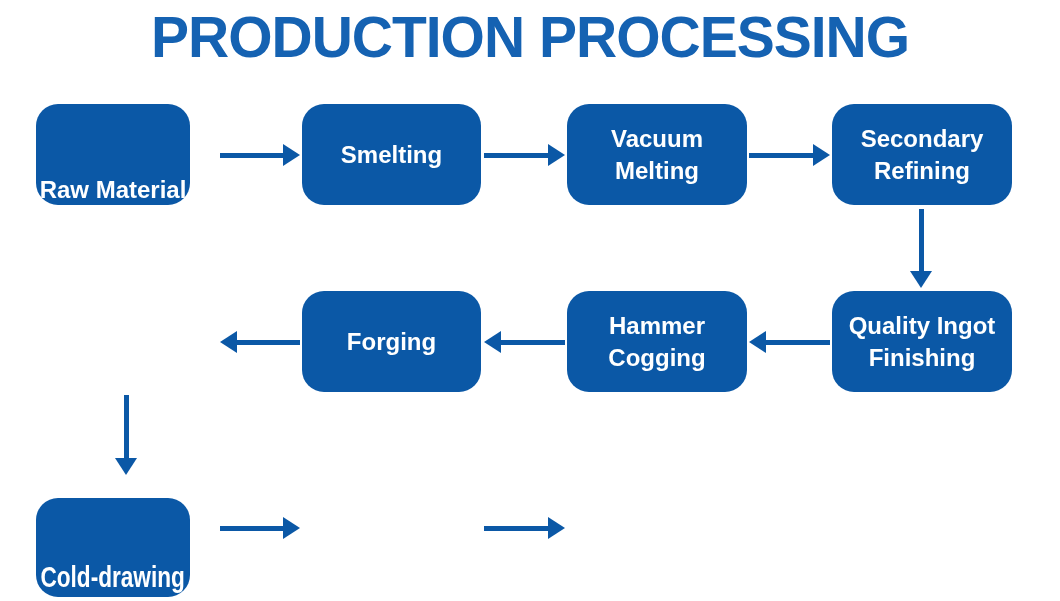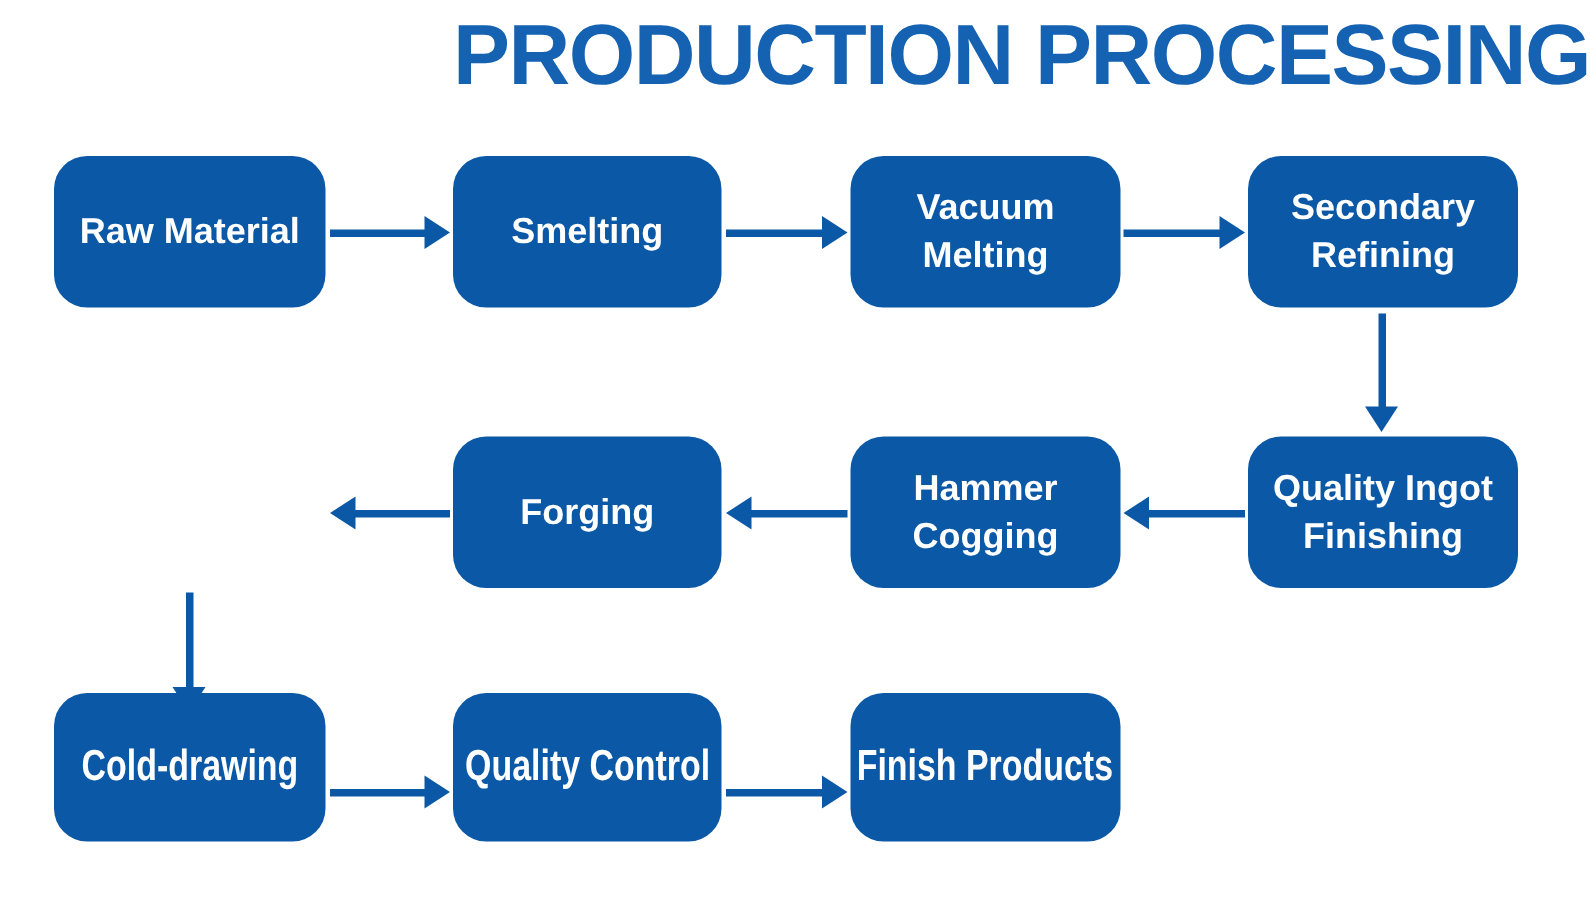--- a/index.html
+++ b/index.html
@@ -13,21 +13,21 @@
   html,body{background:var(--background);}
   .canvas{
     position:relative;
     width:1060px;height:601px;
     background:var(--background);
     overflow:hidden;
     font-family:"Liberation Sans","DejaVu Sans",sans-serif;
   }
   .title{
     position:absolute;top:6px;left:0;width:1060px;
-    text-align:right;
+    text-align:center;
     font-size:57px;font-weight:bold;line-height:1.1;
     color:var(--title_text);
     letter-spacing:-1px;
     white-space:nowrap;
   }
   .node{
     position:absolute;
     background:var(--box_fill);
     border-radius:22px;
     display:flex;align-items:center;justify-content:center;
@@ -36,28 +36,28 @@
     text-align:center;
   }
   .node-label{white-space:pre-line;display:block;}
   .node.narrowfont .node-label{
     font-size:29px;
     transform:scaleX(0.78);
     transform-origin:center center;
     white-space:nowrap;
   }
   
-  .c0{left:36px;width:181px;}
+  .c0{left:36px;width:154px;align-items:flex-end;}
   .c1{left:302px;width:179px;}
   .c2{left:567px;width:180px;}
   .c3{left:832px;width:180px;}
   
   .r0{top:104px;height:101px;}
   .r1{top:291px;height:101px;}
-  .r2{top:462px;height:99px;}
+  .r2{top:498px;height:99px;}
   
   .arrow{position:absolute;}
   .arrow .shaft{position:absolute;background:var(--arrow);display:block;}
   .arrow .head{position:absolute;display:block;width:0;height:0;}
   .arrow.h{height:22px;}
   .arrow.h .shaft{top:8.5px;height:5px;}
   .arrow.right .shaft{left:0;right:14px;}
   .arrow.right .head{
     right:0;top:0;
     border-top:11px solid transparent;
@@ -121,26 +121,20 @@
     <span class="node-label">Forging</span>
   </div>
   <div class="node r1 c2">
     <span class="node-label">Hammer
 Cogging</span>
   </div>
 
   <div class="node r2 c0 narrowfont">
     <span class="node-label">Cold-drawing</span>
   </div>
-  <div class="node r2 c1 narrowfont">
-    <span class="node-label">Quality Control</span>
-  </div>
-  <div class="node r2 c2 narrowfont">
-    <span class="node-label">Finish Products</span>
-  </div>
 
   <div class="arrow h right a1">
     <i class="shaft"></i>
       <i class="head"></i>
   </div>
   <div class="arrow h right a2">
     <i class="shaft"></i>
       <i class="head"></i>
   </div>
   <div class="arrow h right a3">

